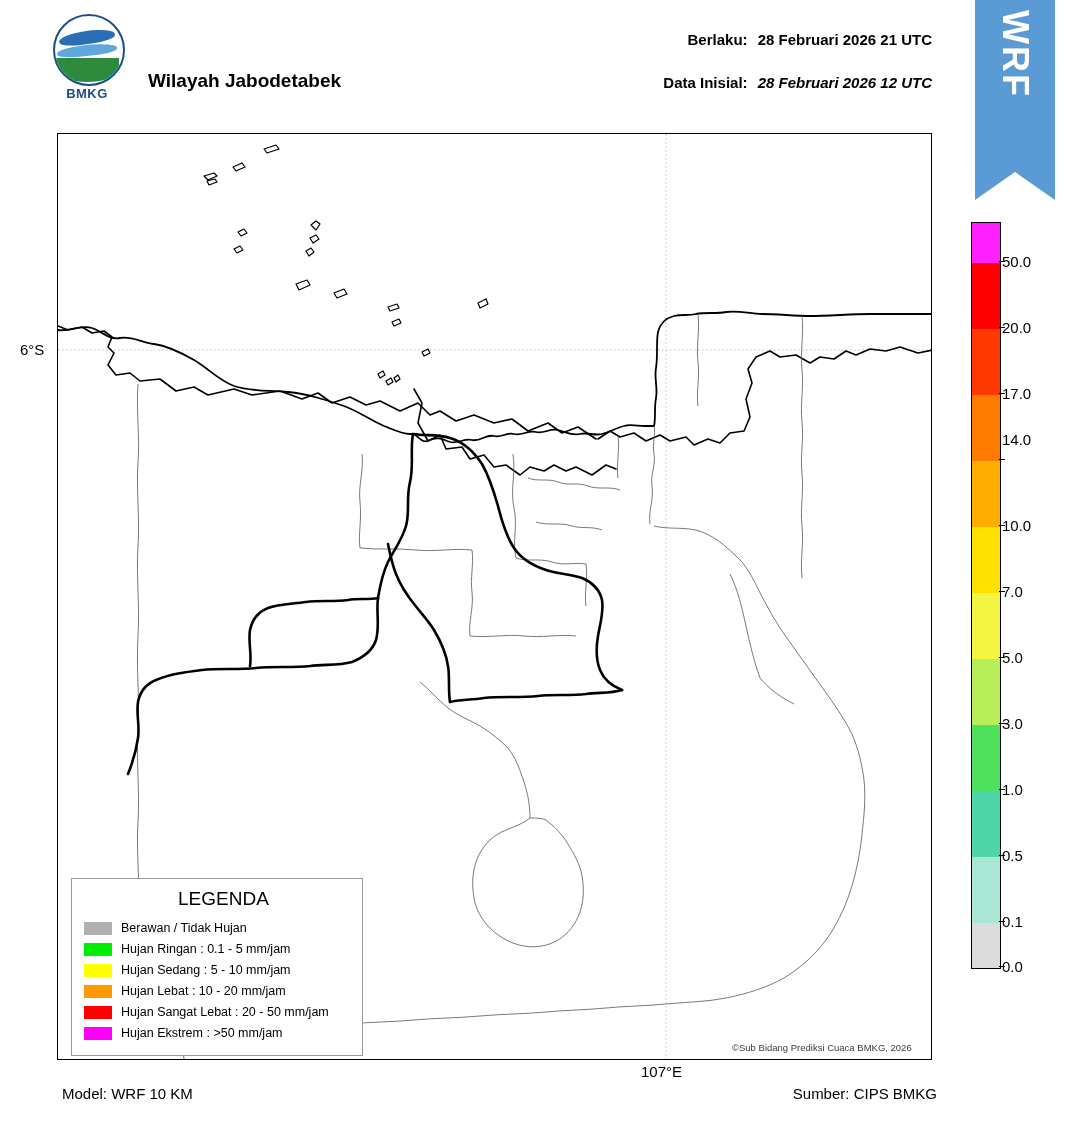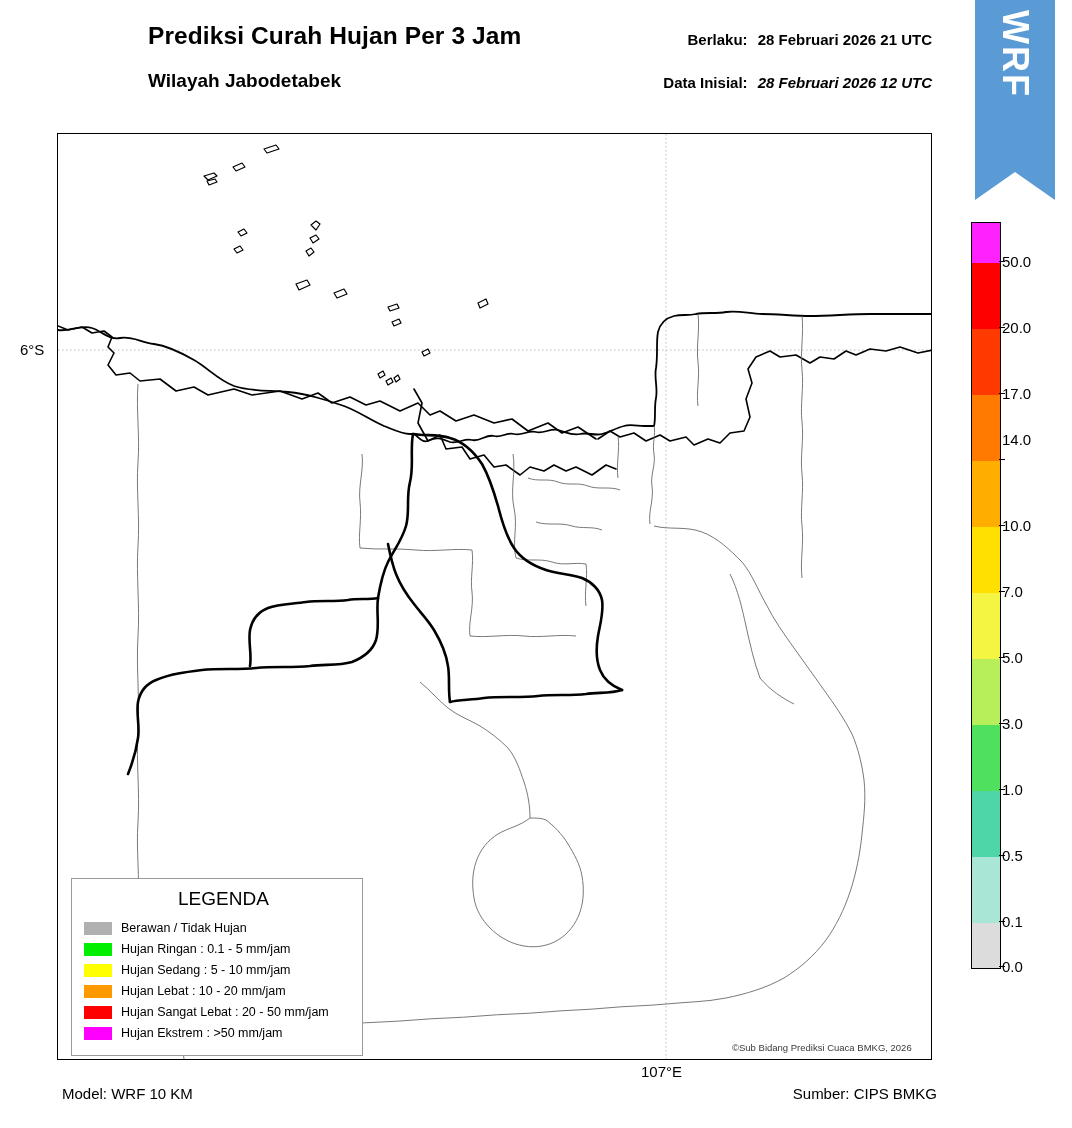--- a/index.html
+++ b/index.html
@@ -229,22 +229,29 @@
     left: 731px; top: 1041px;
     font-size: 9.5px;
     color: #3a3a3a;
   }
 </style>
 </head>
 <body>
 
 <div id="header">
 
-
-  <div id="title-main">Prediksi Curah Hujan Per 3 Jam</div>
+  <div id="logo">
+    <div class="ring">
+      <div class="wave1"></div>
+      <div class="wave2"></div>
+      <div class="green"></div>
+    </div>
+    <div class="lbl">BMKG</div>
+  </div>
+
   <div id="title-sub">Wilayah Jabodetabek</div>
 
   <div class="meta-row" id="meta-valid">
     <span class="meta-label">Berlaku:</span>
     <span class="meta-value">28 Februari 2026 21 UTC</span>
   </div>
 
   <div class="meta-row" id="meta-init">
     <span class="meta-label italic">Data Inisial:</span>
     <span class="meta-value italic">28 Februari 2026 12 UTC</span>

